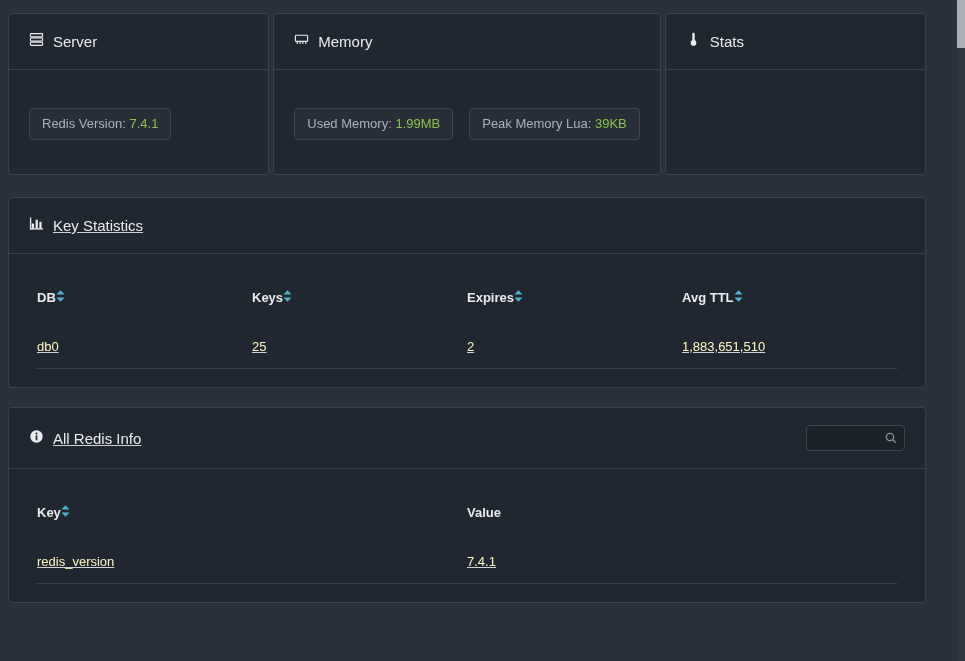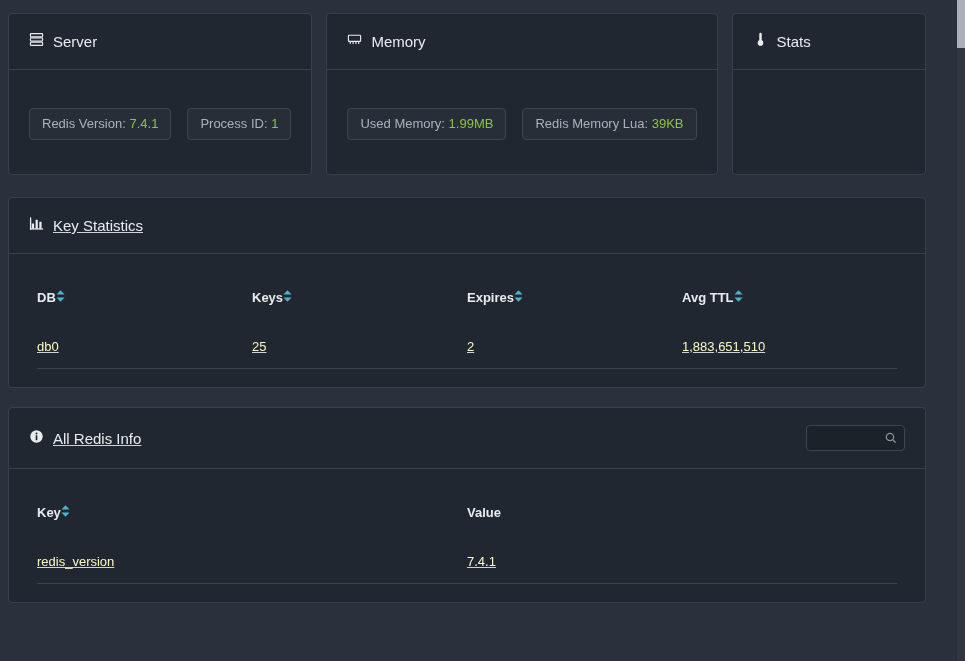--- a/index.html
+++ b/index.html
@@ -6,21 +6,21 @@
   html, body { margin: 0; padding: 0; }
   body {
     width: 965px; height: 661px; overflow: hidden;
     background: #2a313c;
     font-family: "Liberation Sans", sans-serif;
     color: #ced3d9;
   }
   .page { padding: 13px 20px 0 8px; width: 946px; }
 
   
-  .cards-row { display: flex; gap: 14px; margin-bottom: 22px; }
+  .cards-row { display: flex; gap: 4px; margin-bottom: 22px; }
   .card {
     background: #212730;
     border: 1px solid #394049;
     border-radius: 4px;
   }
   .cards-row .card { flex: 1; }
   .card-header {
     display: flex; align-items: center; gap: 9px;
     padding: 17px 20px;
     border-bottom: 1px solid #394049;
@@ -98,24 +98,20 @@
             <rect x="1.5" y="10.9" width="13" height="3.4" rx="0.8"></rect>
           </svg>
         </span>
         <span>Server</span>
       </div>
       <div class="card-body">
         <div class="kv-item">
           <span>Redis Version:</span>
           <span class="val">7.4.1</span>
         </div>
-        <div class="kv-item">
-          <span>Process ID:</span>
-          <span class="val">1</span>
-        </div>
       </div>
     </section>
 
     <section class="card">
       <div class="card-header">
         <span>
           <svg width="15" height="15" viewBox="0 0 16 16" fill="none" stroke="#e9ecef" stroke-width="1.2">
             <rect x="1.5" y="3.5" width="13" height="6.5" rx="0.8"></rect>
             <line x1="3.5" y1="10" x2="3.5" y2="12.8"></line>
             <line x1="6.5" y1="10" x2="6.5" y2="12.8"></line>
@@ -124,21 +120,21 @@
           </svg>
         </span>
         <span>Memory</span>
       </div>
       <div class="card-body">
         <div class="kv-item">
           <span>Used Memory:</span>
           <span class="val">1.99MB</span>
         </div>
         <div class="kv-item">
-          <span>Redis Memory Lua:</span>
+          <span>Peak Memory Lua:</span>
           <span class="val">39KB</span>
         </div>
       </div>
     </section>
 
     <section class="card">
       <div class="card-header">
         <span>
           <svg width="15" height="15" viewBox="0 0 16 16">
             <line x1="8" y1="2" x2="8" y2="9" stroke="#e9ecef" stroke-width="2.6" stroke-linecap="round"></line>

